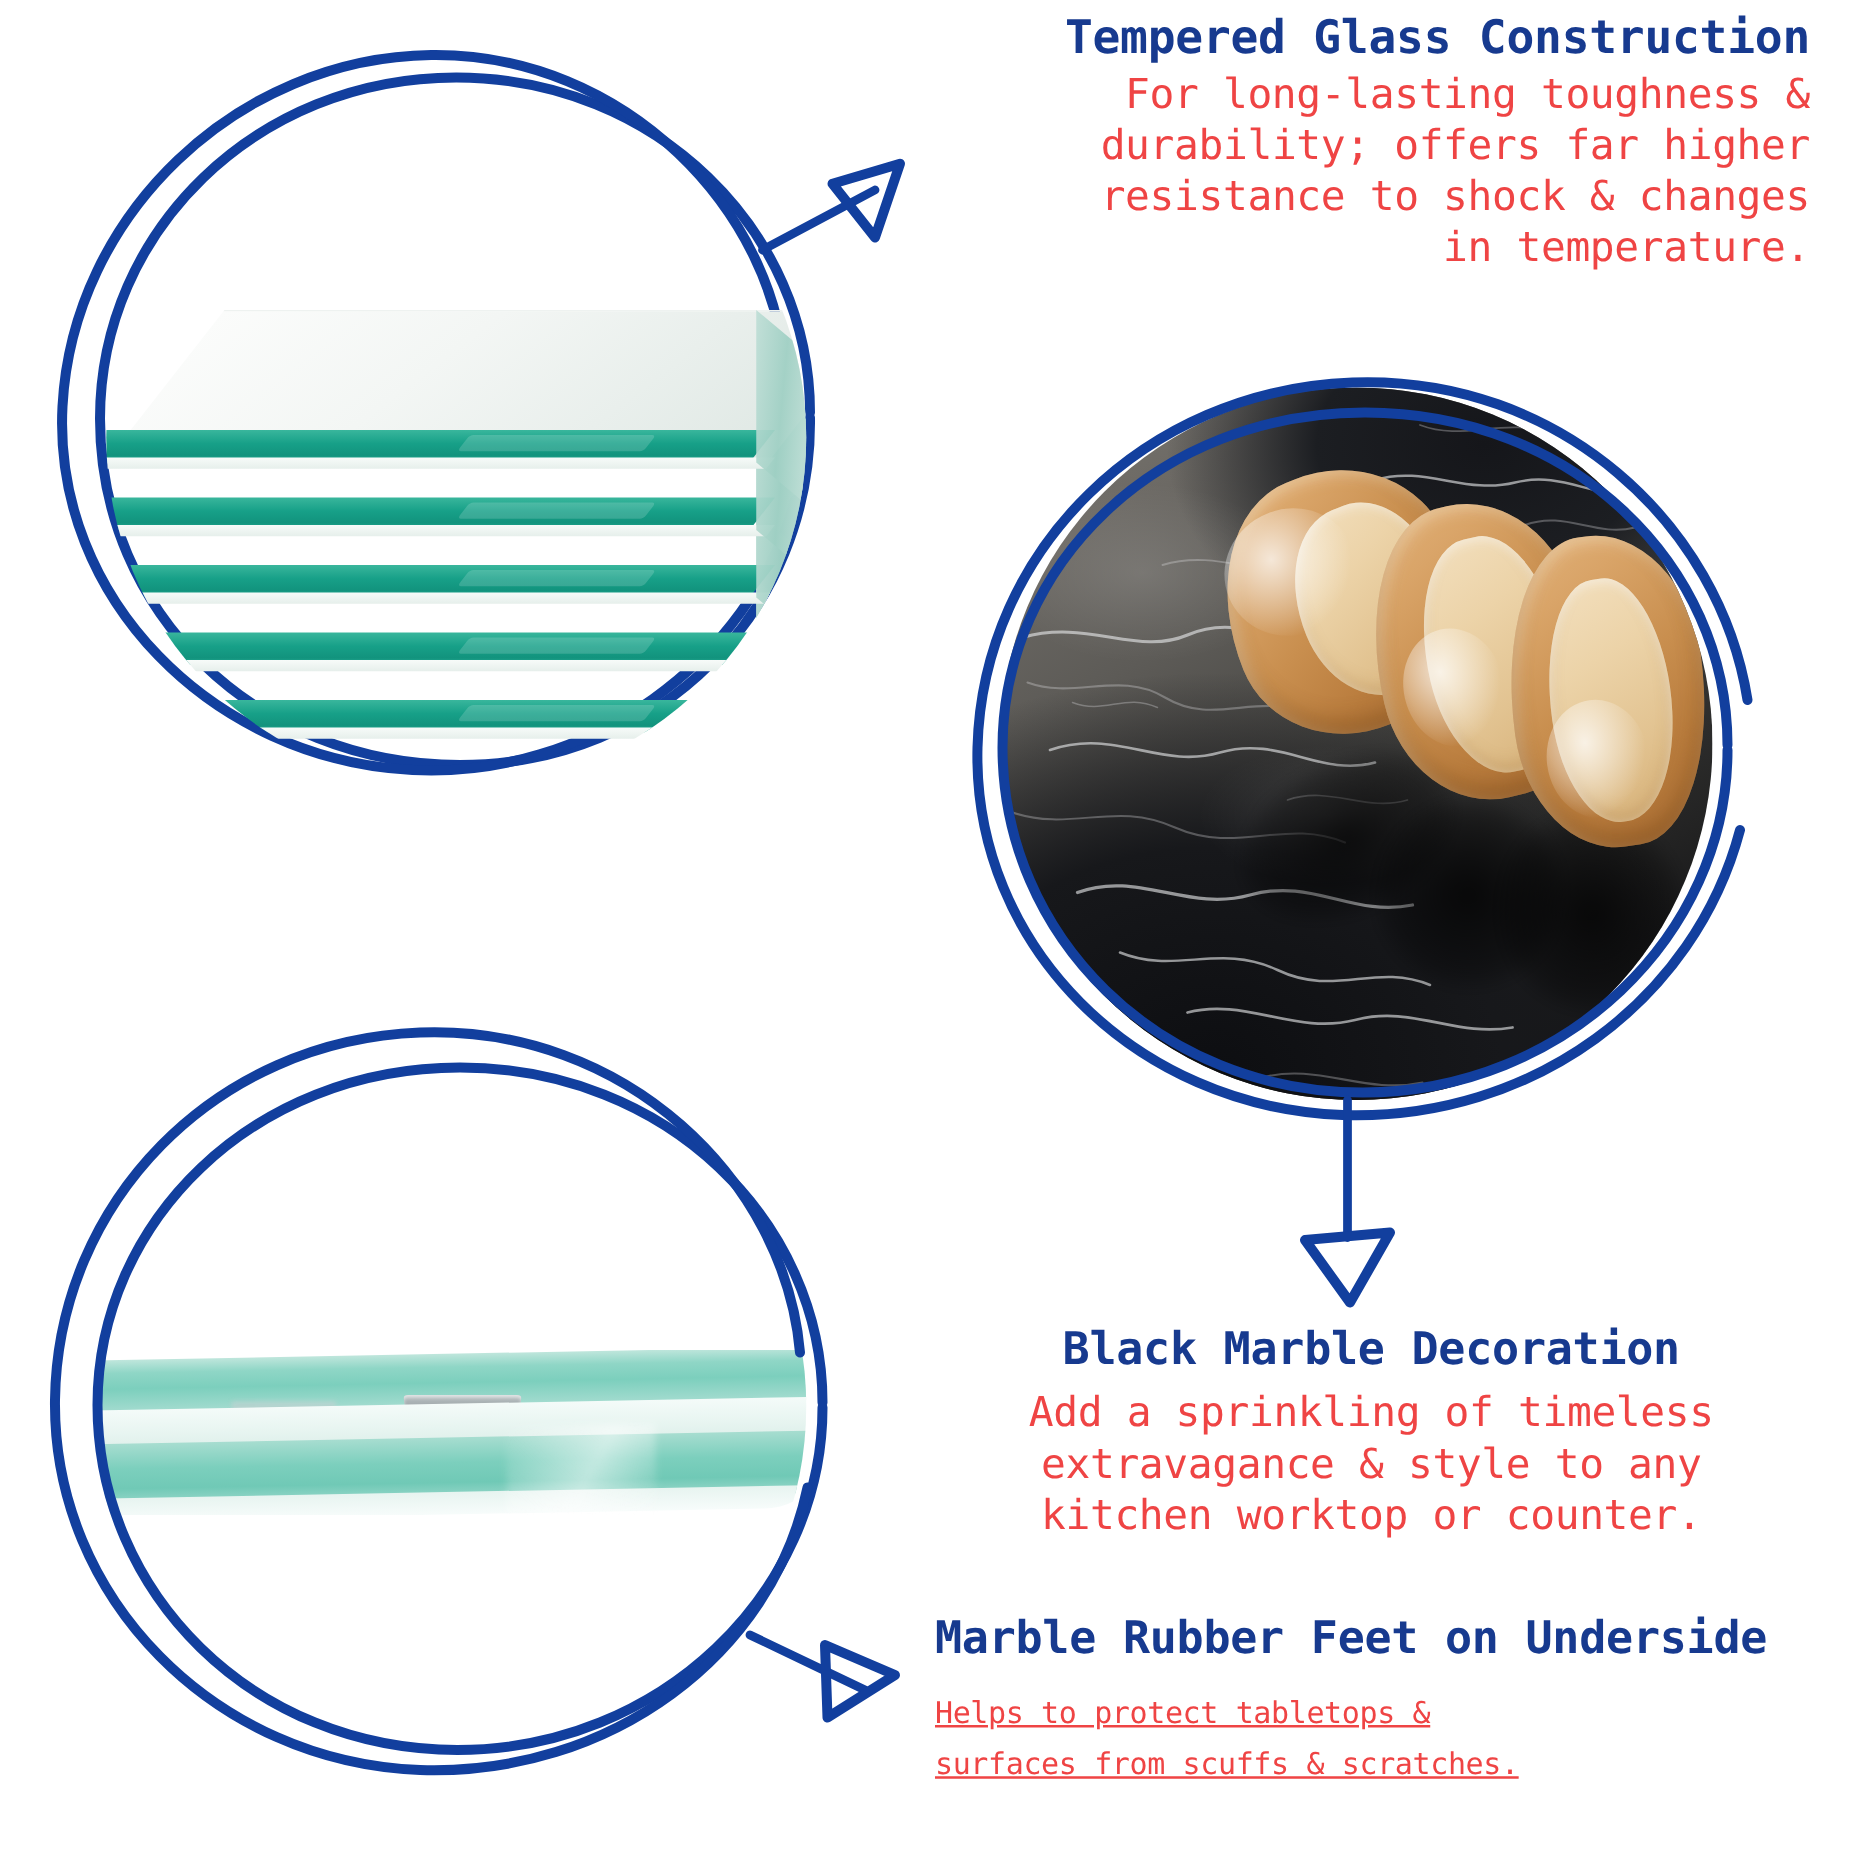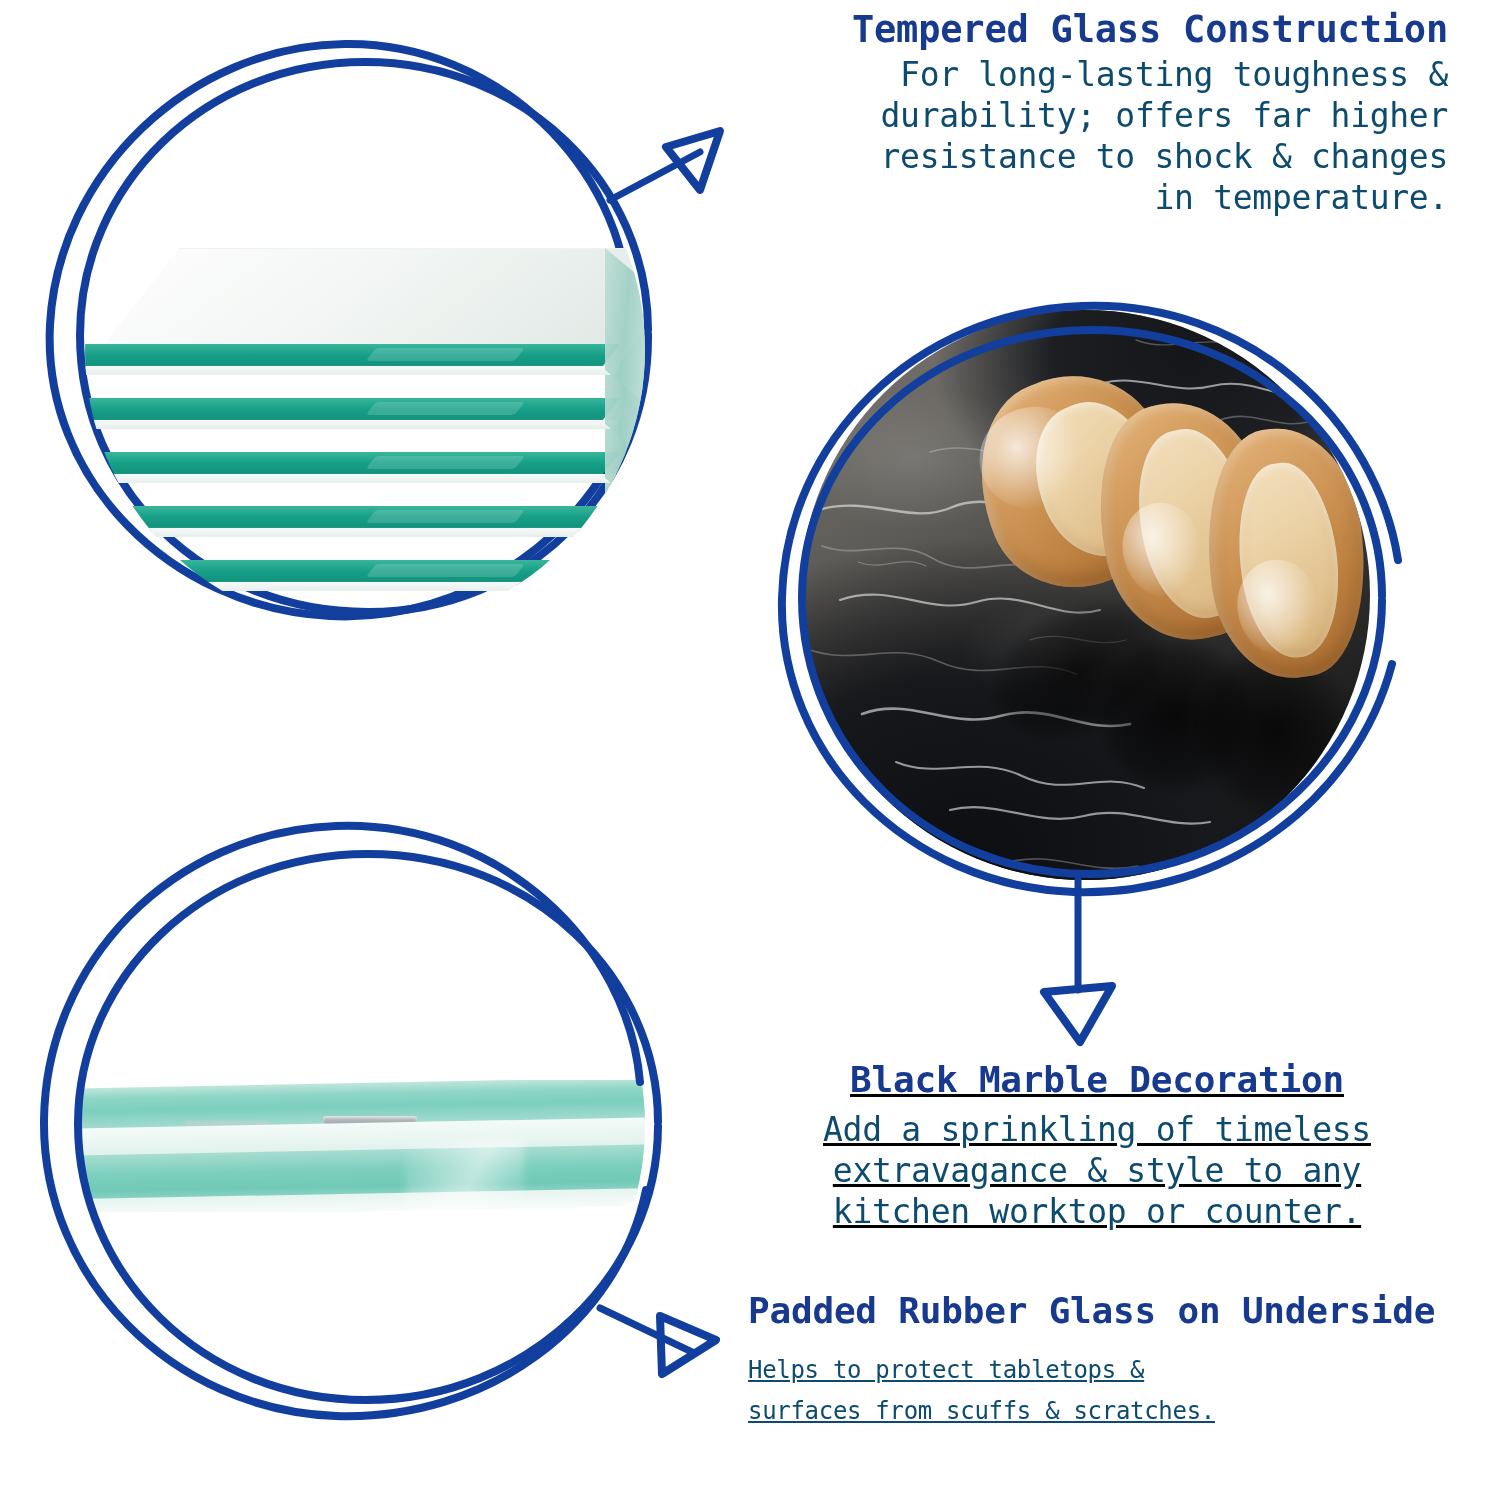--- a/index.html
+++ b/index.html
@@ -14,32 +14,32 @@
   .feature{position:absolute;}
   .feat-title{
     font-family:"DejaVu Sans Mono","Liberation Mono",monospace;
     font-weight:700;
     color:#173a8f;
     letter-spacing:-0.2px;
   }
   .feat-body{
     font-family:"DejaVu Sans Mono","Liberation Mono",monospace;
     font-weight:400;
-    color:#0c4a6e;
+    color:#ef4444;
     letter-spacing:-0.3px;
     white-space:pre-line;
   }
 
   
   #feat-glass{left:748px;top:8px;width:700px;text-align:right;}
   #feat-glass .feat-title{font-size:37px;line-height:44px;}
   #feat-glass .feat-body{font-size:33px;line-height:41px;margin-top:2px;}
 
   
-  #feat-marble{left:742px;top:1058px;width:710px;text-align:center;text-decoration:underline;}
+  #feat-marble{left:742px;top:1058px;width:710px;text-align:center;}
   #feat-marble .feat-title{font-size:36px;line-height:44px;}
   #feat-marble .feat-body{font-size:33px;line-height:41px;margin-top:7px;}
 
   
   #feat-feet{left:748px;top:1288px;width:720px;text-align:left;}
   #feat-feet .feat-title{font-size:36px;line-height:46px;}
   #feat-feet .feat-body{font-size:24px;line-height:41px;margin-top:16px;text-decoration:underline;}
 
   
   .circle-wrap{position:absolute;}
@@ -333,20 +333,20 @@
         C 628 944, 500 820, 336 826
         C 172 832, 46 962, 44 1120
         C 42 1278, 172 1410, 336 1416
         C 488 1421, 618 1324, 646 1190"></path>
 
       <path class="sketch" stroke-width="7" d="M 600 1308 L 692 1352"></path>
       <path class="sketch" stroke-width="8" d="M 660 1316 L 716 1340 L 662 1374 Z"></path>
     </svg>
 
     <div class="feature" id="feat-feet">
-      <div class="feat-title">Padded Rubber Glass on
+      <div class="feat-title">Marble Rubber Feet on
 Underside</div>
       <div class="feat-body">Helps to protect tabletops &amp;
 surfaces from scuffs &amp; scratches.</div>
     </div>
   </div>
 
 </div>
 
 </body></html>

